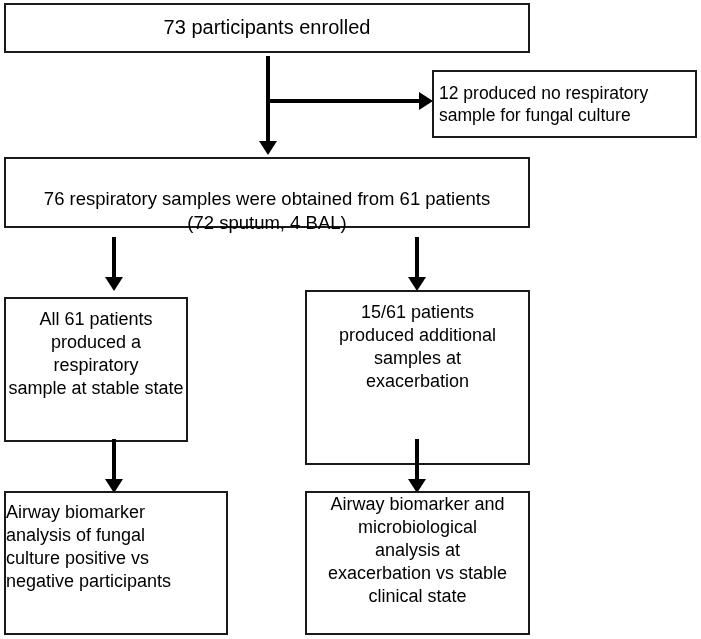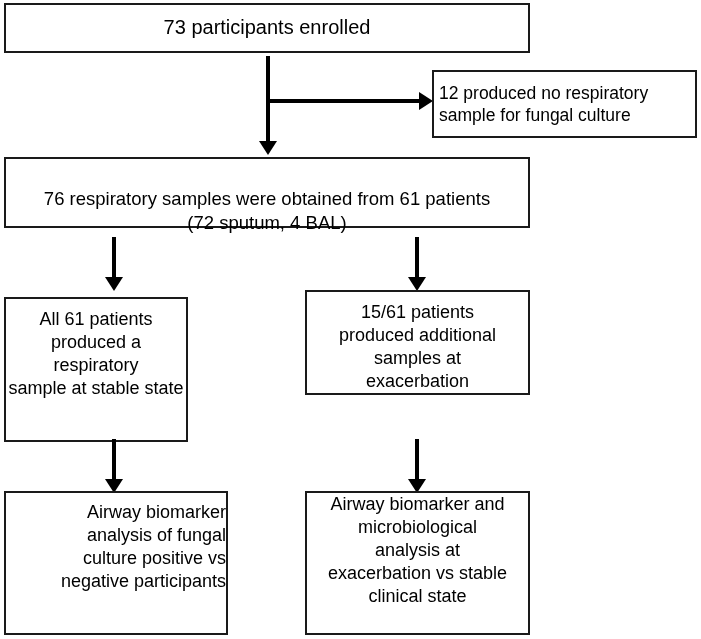--- a/index.html
+++ b/index.html
@@ -78,38 +78,38 @@
     padding-top: 9px;
     margin-top: 7px;
   }
   #node-stable .node-text { text-align: center; }
 
   
   #node-exacerbation {
     left: 305px;
     top: 290px;
     width: 225px;
-    height: 105px;
+    height: 175px;
     align-items: flex-start;
     font-size: 18px;
     padding-top: 9px;
   }
   #node-exacerbation .node-text { text-align: center; }
 
   
   #node-analysis-left {
     left: 4px;
     top: 491px;
     width: 224px;
     height: 144px;
     align-items: flex-start;
     font-size: 18px;
     padding-top: 8px;
   }
-  #node-analysis-left .node-text { text-align: right; margin-left: 12px; }
+  #node-analysis-left .node-text { text-align: left; }
 
   
   #node-analysis-right {
     left: 305px;
     top: 491px;
     width: 225px;
     height: 144px;
     align-items: flex-start;
     font-size: 18px;
   }

